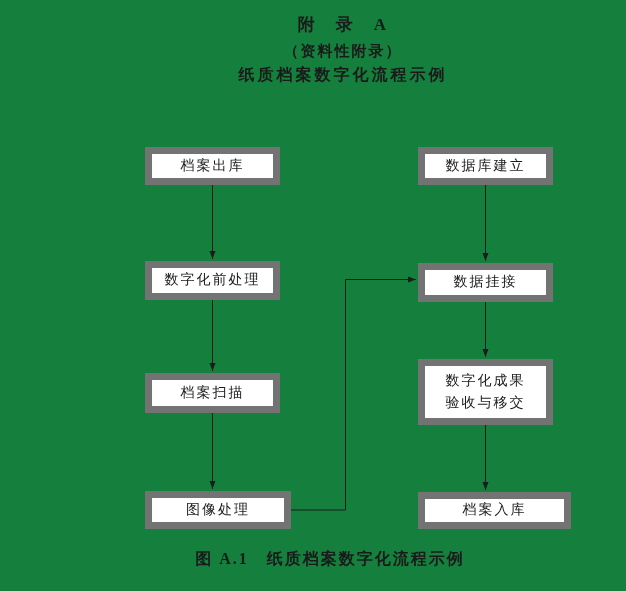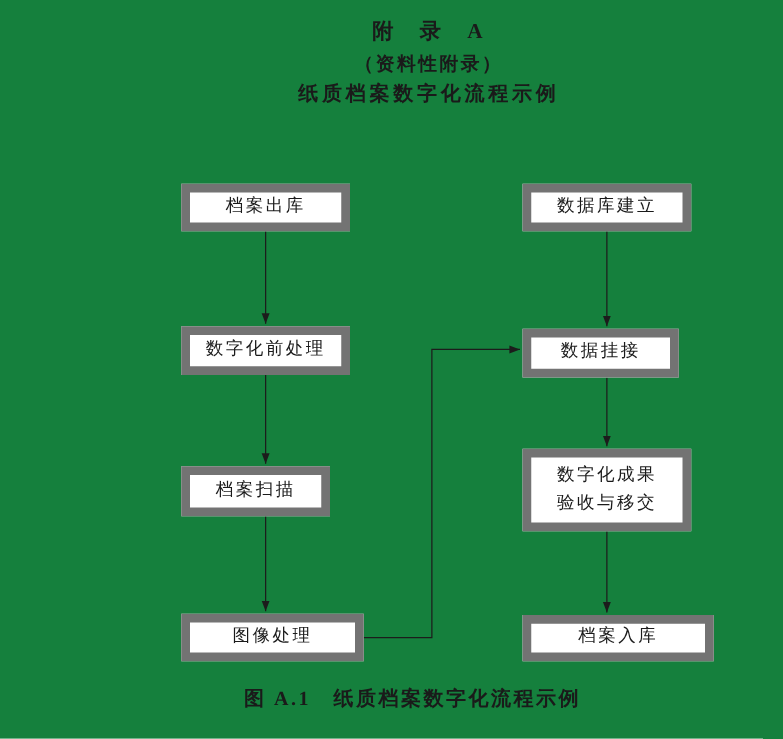--- a/index.html
+++ b/index.html
@@ -89,31 +89,31 @@
     <line x1="485.5" y1="425" x2="485.5" y2="490" marker-end="url(#ah)"></line>
     <polyline points="280,510 345.5,510 345.5,279.5 416,279.5" marker-end="url(#ah)"></polyline>
   </svg>
 
   <div class="node" style="left:145px; top:147px; width:135px; height:38px;">
     <span>档案出库</span>
   </div>
   <div class="node" style="left:145px; top:261px; width:135px; height:39px;">
     <span>数字化前处理</span>
   </div>
-  <div class="node" style="left:145px; top:373px; width:119px; height:40px;">
+  <div class="node" style="left:145px; top:373px; width:135px; height:40px;">
     <span>档案扫描</span>
   </div>
   <div class="node" style="left:145px; top:491px; width:146px; height:38px;">
     <span>图像处理</span>
   </div>
 
   <div class="node" style="left:418px; top:147px; width:135px; height:38px;">
     <span>数据库建立</span>
   </div>
-  <div class="node" style="left:418px; top:263px; width:125px; height:39px;text-align:right;">
+  <div class="node" style="left:418px; top:263px; width:135px; height:39px;text-align:right;">
     <span>数据挂接</span>
   </div>
   <div class="node" style="left:418px; top:359px; width:135px; height:66px;">
     <span>数字化成果
 验收与移交</span>
   </div>
   <div class="node" style="left:418px; top:492px; width:153px; height:37px;">
     <span>档案入库</span>
   </div>
 

